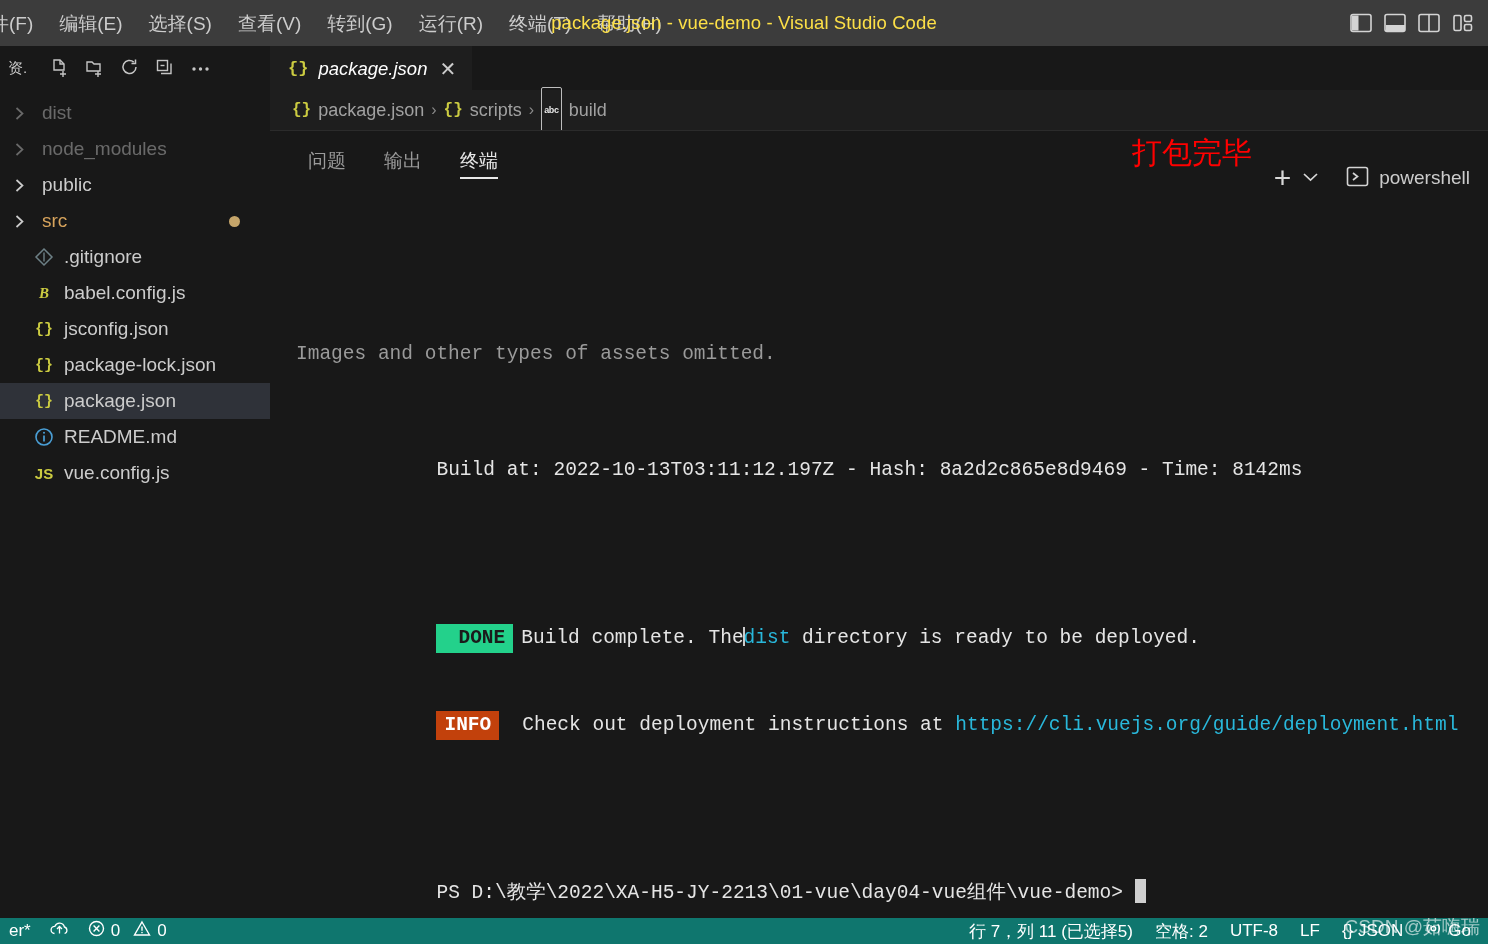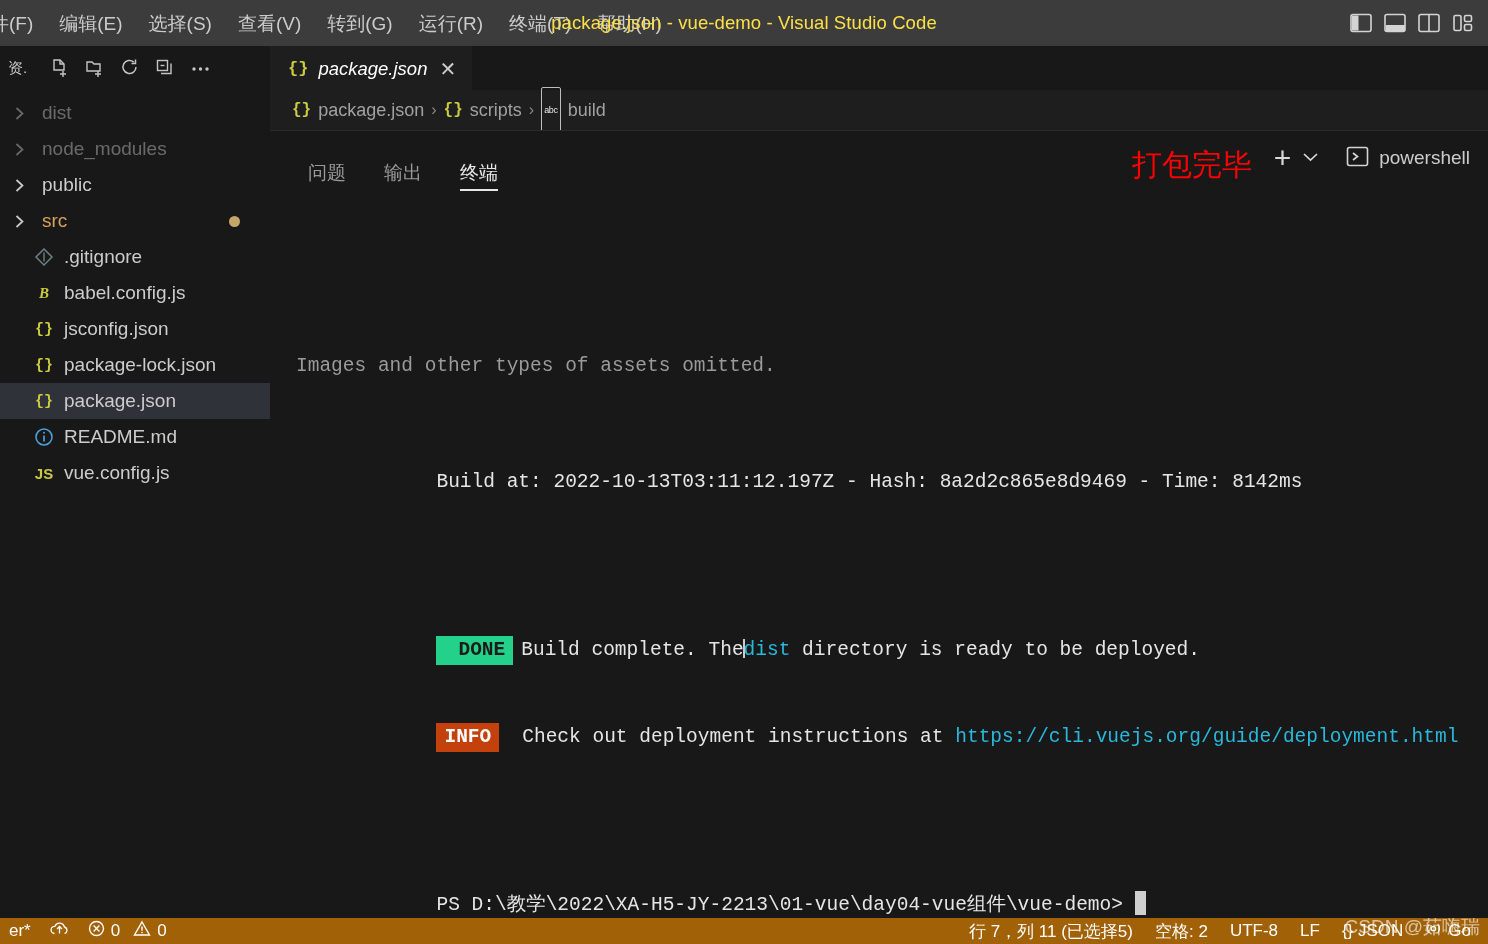--- a/index.html
+++ b/index.html
@@ -86,37 +86,37 @@
   .breadcrumb {
     height:40px; display:flex; align-items:center; gap:7px; padding-left:22px;
     font-size:18px; color:#a1a1a1; flex:0 0 40px;
   }
   .breadcrumb .bi { display:flex; align-items:center; gap:7px; }
   .breadcrumb .bjson { color:#cbcb41; font-family:"Liberation Mono","DejaVu Sans Mono",monospace; font-size:16px; font-weight:bold; }
   .breadcrumb .sep { color:#8a8a8a; font-size:16px; }
   .abc-icon {
     display:inline-block; border:1.5px solid #bdbdbd; border-radius:2px;
     font-size:9px; line-height:12px; padding:16px 2px; color:#e6e6e6;
-    font-family:"Liberation Sans",sans-serif; letter-spacing:-.3px;
+    font-family:"Liberation Sans",sans-serif; letter-spacing:-.3px;font-weight:bold;
   }
 
   .codearea {
     flex:1 1 auto; position:relative; overflow:hidden;
     font-family:"Liberation Mono","DejaVu Sans Mono",monospace;
     font-size:20px; line-height:30.6px;
   }
 
   
   .panel {
     flex:0 0 320px; background:#181818; display:flex; flex-direction:column;
     border-top:1px solid #2b2b2b; position:relative;
   }
   .panel-header {
-    height:62px; display:flex; align-items:flex-start; padding:0 14px 0 38px;
-    flex:0 0 62px; position:relative;margin-top:12px;
+    height:62px; display:flex; align-items:flex-end; padding:0 14px 0 38px;
+    flex:0 0 62px; position:relative;
   }
   .ptab {
     font-size:19px; color:#9a9a9a; margin-right:38px; position:relative;
     padding-bottom:2px; height:100%; display:flex; align-items:center;
   }
   .ptab.active { color:#e7e7e7; }
   .ptab.active::after {
     content:""; position:absolute; left:0; right:0; bottom:14px; height:2px; background:#e7e7e7;
   }
   .panel-annotation {
@@ -151,21 +151,21 @@
     display:inline-block; width:2px; height:19px; background:#cccccc;
     vertical-align:-3px; margin:0 -1px;
   }
   .blockcursor {
     display:inline-block; width:11px; height:24px; background:#cfcfcf;
     vertical-align:-5px;
   }
 
   
   .statusbar {
-    height:26px; flex:0 0 26px; background:#a16207; display:flex; align-items:center;
+    height:26px; flex:0 0 26px; background:#0f766e; display:flex; align-items:center;
     color:#ffffff; font-size:17px; position:relative; overflow:hidden;
   }
   .sb-left { display:flex; align-items:center; gap:0; padding-left:0; }
   .sb-seg { display:flex; align-items:center; gap:6px; padding:0 9px; height:26px; white-space:nowrap; }
   .sb-right { margin-left:auto; display:flex; align-items:center; padding-right:6px; }
   .sb-right .sb-seg { padding:8px 11px; }
   .watermark {
     position:absolute; right:8px; top:-4px; color:rgba(255,255,255,.62);
     font-size:19px; white-space:nowrap; pointer-events:none;
   }

